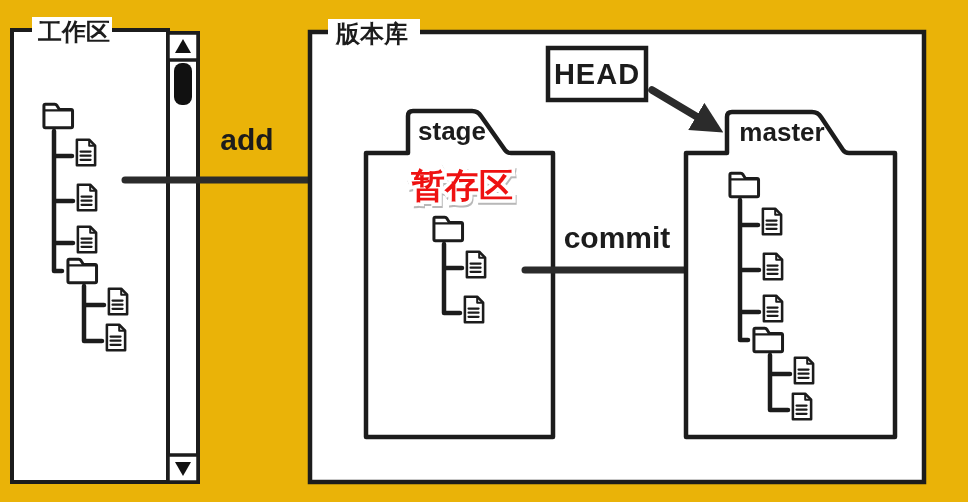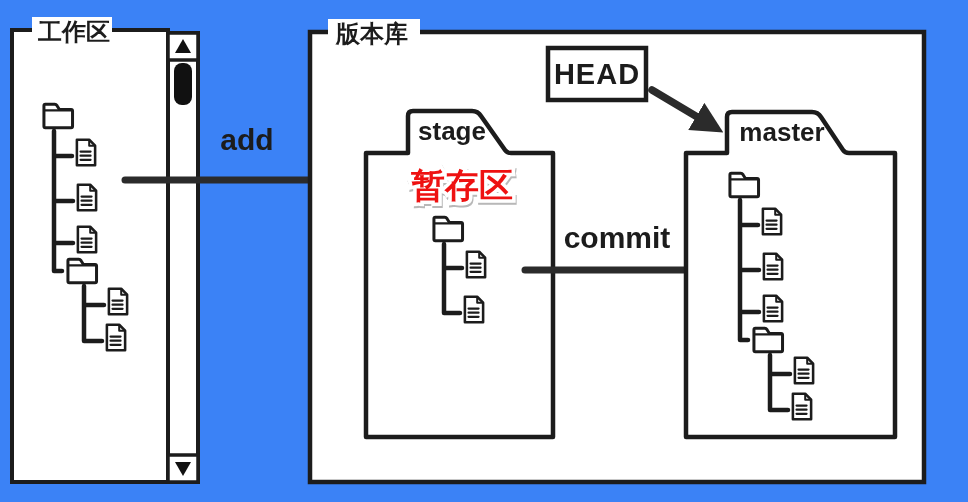--- a/index.html
+++ b/index.html
@@ -1,16 +1,16 @@
 <!DOCTYPE html>
 <html><head>
 <meta charset="utf-8">
 <style>
   html,body{margin:0;padding:0;background:#ffffff;}
-  .stage-wrap{position:relative;width:968px;height:502px;background:#3b82f6;overflow:hidden;}
+  .stage-wrap{position:relative;width:968px;height:502px;background:#eab308;overflow:hidden;}
   svg{display:block;}
   text{font-family:"Liberation Sans","DejaVu Sans",sans-serif;font-weight:bold;fill:#1c1c1c;}
   .cjk-label{font-size:24px;}
   .en-label{font-size:30px;}
   .tab-label{font-size:26px;}
   .head-label{font-size:29px;letter-spacing:1px;}
   .red-label{font-size:34px;fill:#ee1111;stroke:#ffffff;stroke-width:7px;paint-order:stroke;filter:drop-shadow(1px 2px 0 rgba(0,0,0,0.28));}
   .box{fill:#ffffff;stroke:#1c1c1c;}
   .connector{fill:none;stroke:#1c1c1c;stroke-width:4.5;stroke-linecap:round;stroke-linejoin:round;}
   .arrow{fill:none;stroke:#2b2b2b;stroke-linecap:round;}

